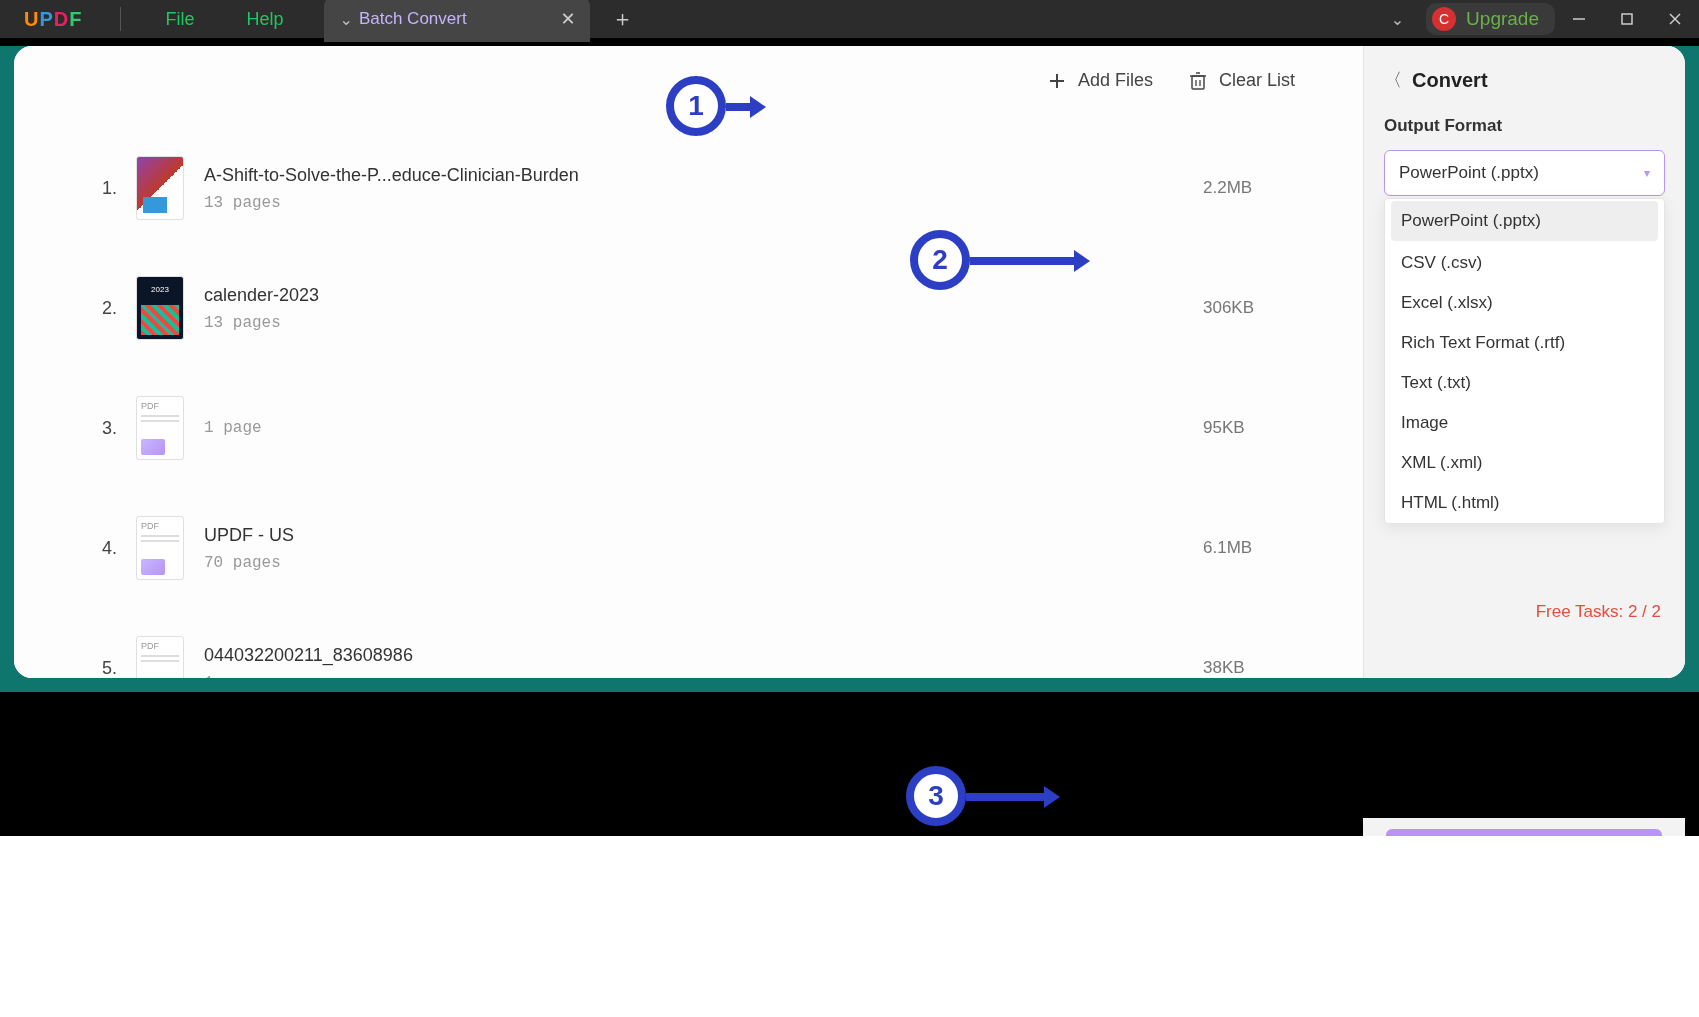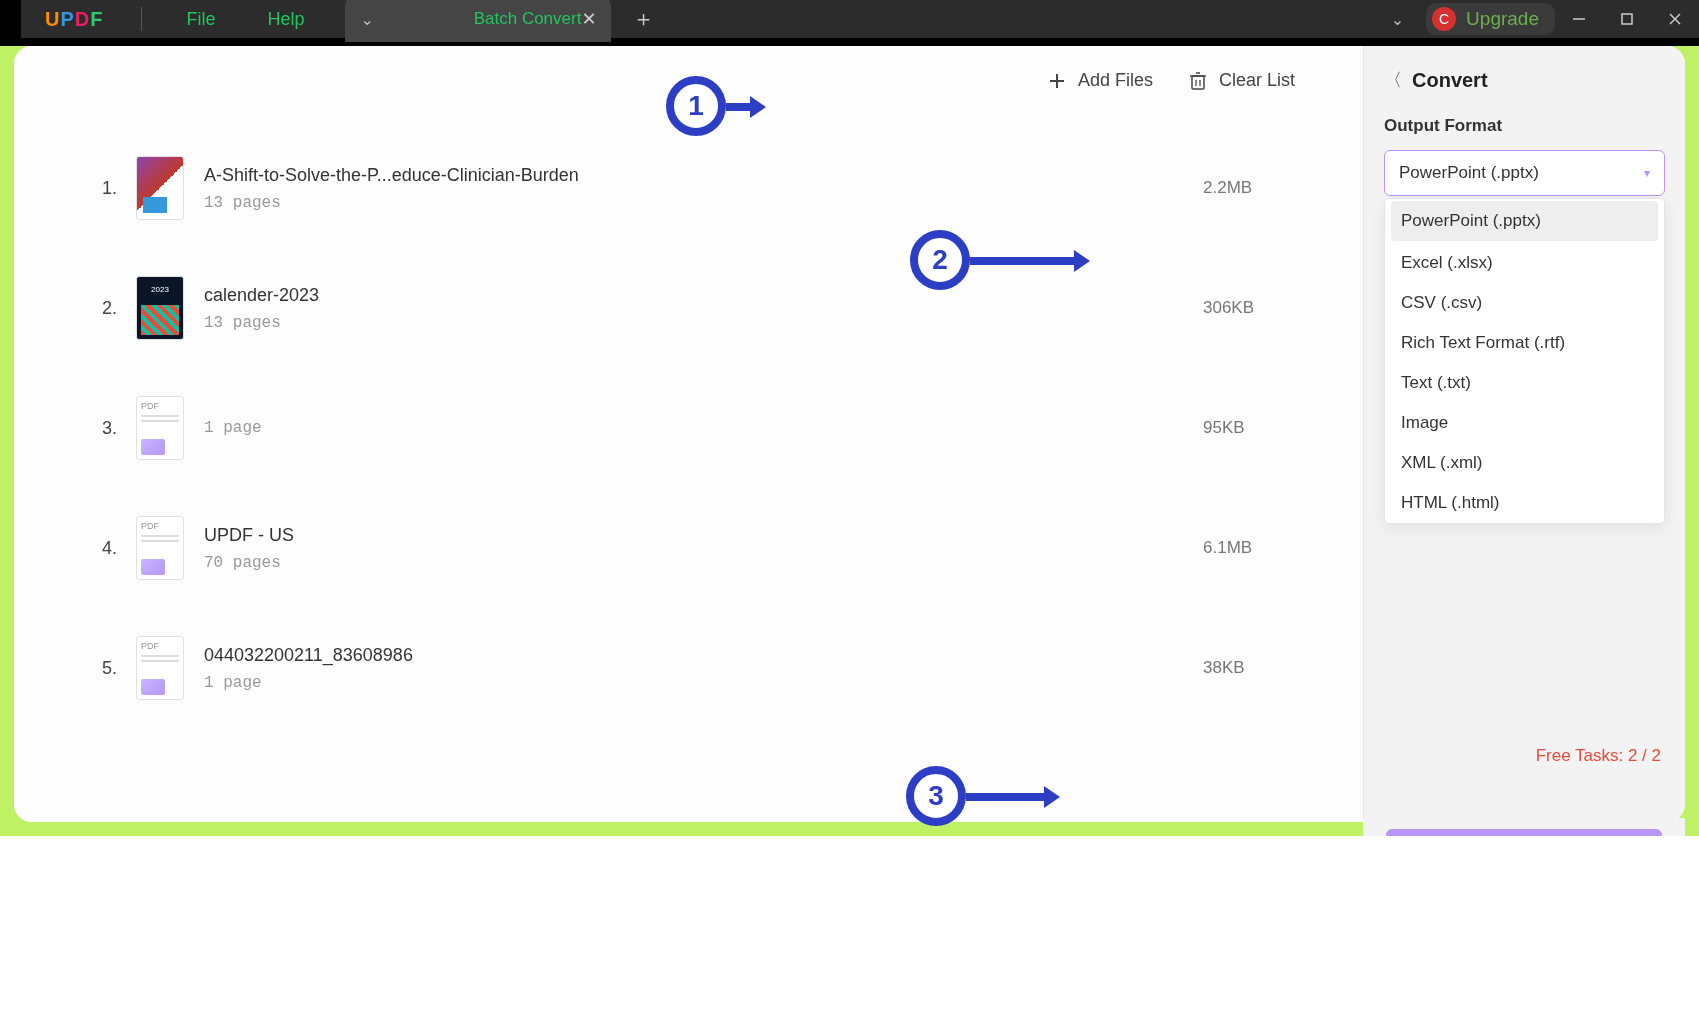--- a/index.html
+++ b/index.html
@@ -1,41 +1,41 @@
 <!DOCTYPE html>
 <html><head>
 <meta charset="utf-8">
 <style>
   * { margin: 0; padding: 0; box-sizing: border-box; font-family: -apple-system, BlinkMacSystemFont, "Segoe UI", Arial, sans-serif; }
   body { background: #000; width: 1699px; height: 1017px; overflow: hidden; position: relative; }
 
   
-  .titlebar { height: 38px; background: #2c2c2c; display: flex; align-items: center; color: #e0e0e0; margin-left: 21px; }
+  .titlebar { height: 38px; background: #2c2c2c; display: flex; align-items: center; color: #e0e0e0; }
   .logo { margin: 0 20px 0 24px; font-weight: 700; font-size: 20px; letter-spacing: 1px; }
   .logo .u { color: #ff8c00; }
   .logo .p { color: #3498db; }
   .logo .d { color: #e91e63; }
   .logo .f { color: #2ecc71; }
   .divider { width: 1px; height: 24px; background: #555; margin: 0 18px; }
   .menu-item { font-size: 18px; color: #22c55e; margin: 0 26px; cursor: pointer; text-align: center; }
   .tab { display: flex; align-items: center; height: 46px; background: #454545; border-radius: 10px 10px 0 0; padding: 0 14px 0 16px; margin-left: 14px; width: 266px; position: relative; }
-  .tab-title { font-size: 17px; color: #22c55e; flex: 1; text-align: right; }
+  .tab-title { font-size: 17px; color: #c4b5fd; flex: 1; text-align: left; }
   .tab-arrow { color: #bbb; margin-right: 6px; }
   .tab-close { color: #ccc; font-size: 18px; cursor: pointer; }
   .new-tab { color: #ccc; font-size: 22px; margin-left: 22px; cursor: pointer; }
   .title-spacer { flex: 1; }
   .dropdown-arrow { color: #bbb; margin: 0 22px; font-size: 16px; cursor: pointer; }
   .upgrade { display: flex; align-items: center; background: #3a3a3a; border-radius: 10px; padding: 4px 16px 4px 6px; cursor: pointer; }
   .upgrade-avatar { width: 24px; height: 24px; border-radius: 50%; background: #d63031; color: #fff; display: flex; align-items: center; justify-content: center; font-size: 14px; margin-right: 10px; }
   .upgrade-text { color: #6ab04c; font-size: 19px; }
   .win-btn { width: 48px; height: 46px; display: flex; align-items: center; justify-content: center; color: #ccc; font-size: 16px; cursor: pointer; }
   .win-btn.close-win { margin-right: 0; }
 
   
-  .workspace { position: absolute; left: 0; top: 46px; right: 0; height: 790px; background: #bef264; }
+  .workspace { position: absolute; left: 0; top: 46px; right: 0; height: 646px; background: #0f766e; }
   .content-card { position: absolute; left: 14px; top: 0; right: 14px; bottom: 14px; background: #fff; border-radius: 18px; overflow: hidden; display: flex; }
   
   .left-pane { flex: 1; background: #fdfdfd; position: relative; }
   .toolbar-row { position: absolute; top: 24px; right: 68px; display: flex; gap: 36px; }
   .tb-btn { display: flex; align-items: center; gap: 12px; color: #444; font-size: 18px; cursor: pointer; }
   .tb-btn svg { stroke: #444; }
 
   .file-list { position: absolute; left: 88px; top: 110px; right: 40px; }
   .file-row { display: flex; align-items: center; margin-bottom: 56px; }
   .file-index { width: 34px; font-size: 18px; color: #444; align-self: center; }
@@ -201,22 +201,22 @@
         <span class="back-chev">〈</span>
         <span class="panel-title">Convert</span>
       </div>
       <div class="field-label">Output Format</div>
       <div class="select-box">
         <span>PowerPoint (.pptx)</span>
         <span class="caret">▾</span>
       </div>
       <div class="dropdown-list" id="dd-list">
           <div class="dd-item selected">PowerPoint (.pptx)</div>
+          <div class="dd-item">CSV (.csv)</div>
           <div class="dd-item">Excel (.xlsx)</div>
-          <div class="dd-item">CSV (.csv)</div>
           <div class="dd-item">Rich Text Format (.rtf)</div>
           <div class="dd-item">Text (.txt)</div>
           <div class="dd-item">Image</div>
           <div class="dd-item">XML (.xml)</div>
           <div class="dd-item">HTML (.html)</div>
         </div>
       <div class="free-tasks">Free Tasks: 2 / 2</div>
     </div>
 
   </div>

